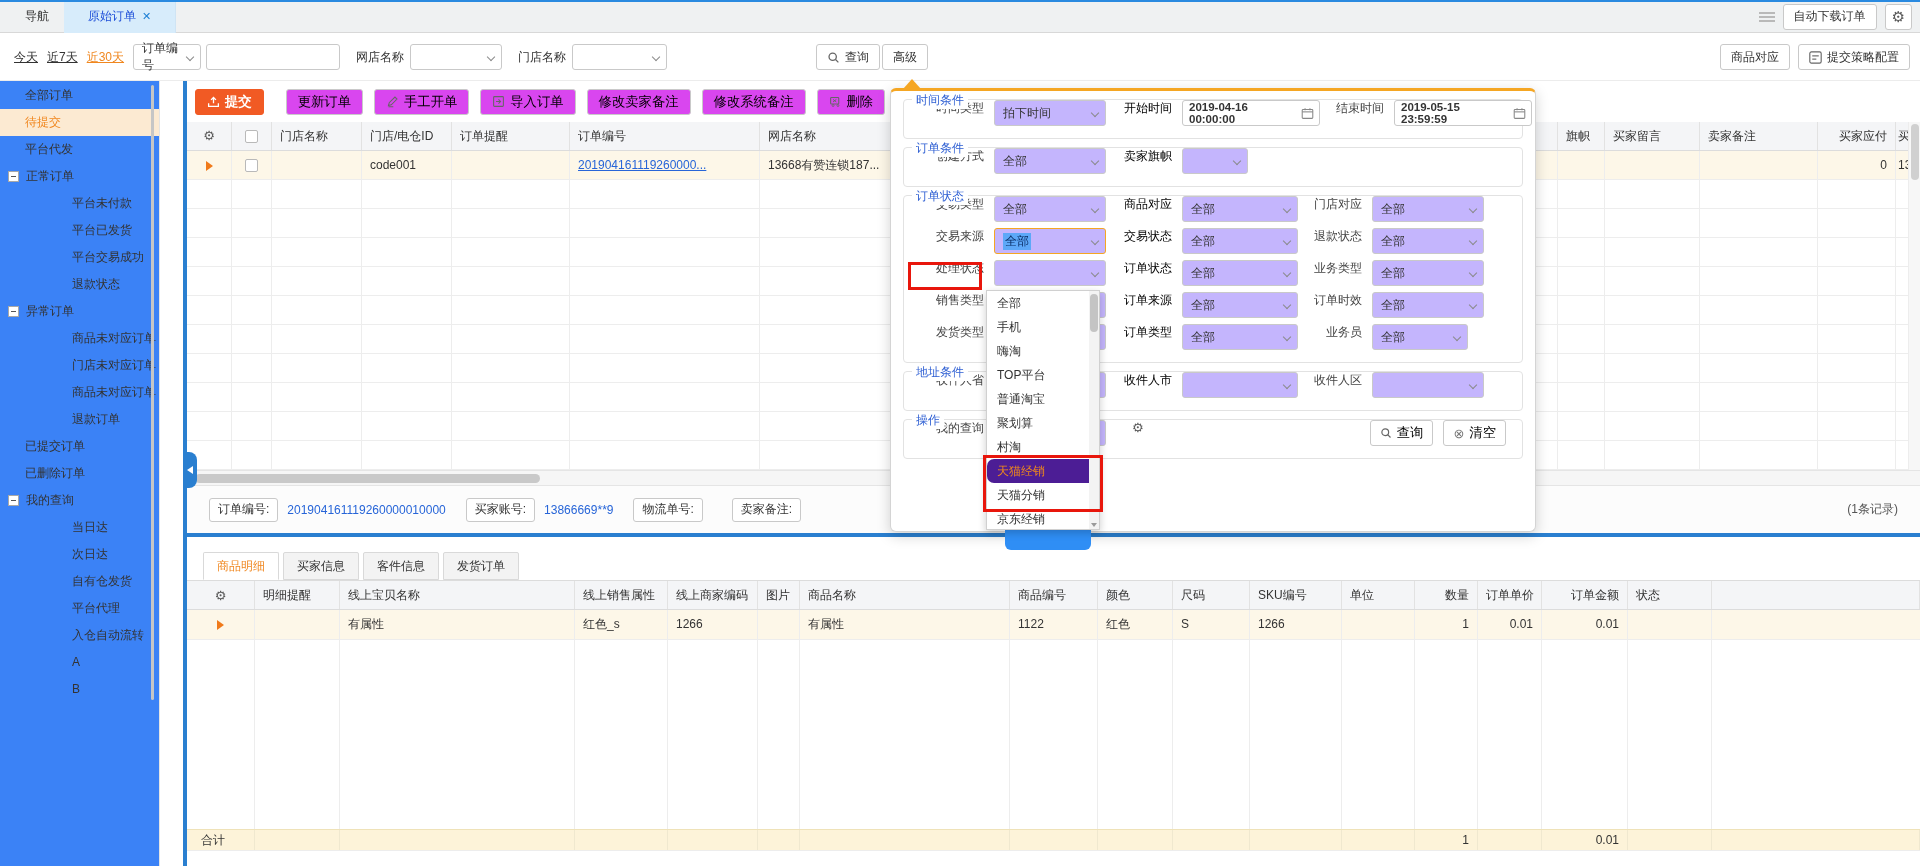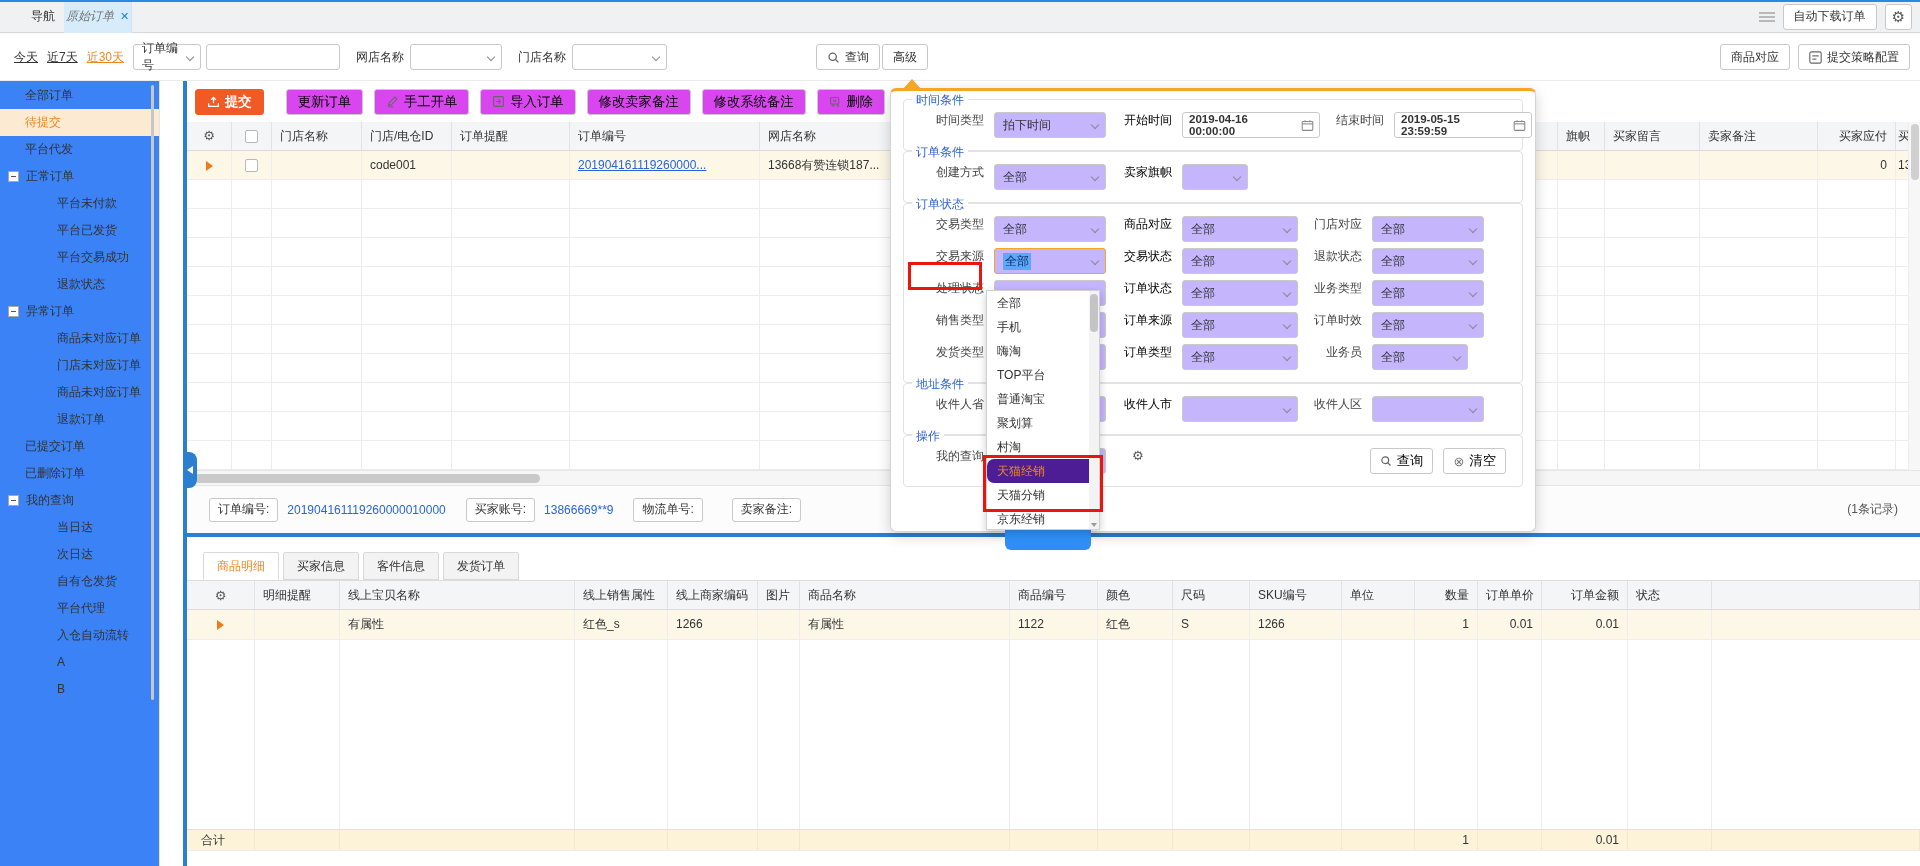--- a/index.html
+++ b/index.html
@@ -5,22 +5,22 @@
   * { margin:0; padding:0; box-sizing:border-box; }
   html,body { width:1920px; height:866px; }
   body { font-family:"Liberation Sans","DejaVu Sans",sans-serif; font-size:12px; color:#333; background:#fff; }
   .page { position:relative; width:1920px; height:866px; overflow:hidden; background:#fff; }
   .abs { position:absolute; }
 
   
   .topline { position:absolute; top:0; left:0; width:1920px; height:2px; background:#2a8ae0; z-index:4; }
   .tabbar { position:absolute; top:0; left:0; width:1920px; height:33px; background:#eff1f2; border-bottom:1px solid #d8d8d8; z-index:3; }
   .tab { position:absolute; top:0; height:33px; line-height:33px; text-align:center; cursor:pointer; }
-  .tab-nav { left:10px; width:67px; border-right:1px solid #dcdcdc; color:#333; }
-  .tab-active { left:64px; width:68px; background:#d7ecfb; color:#737373; border-right:1px solid #cfe4f4;font-style:italic; }
+  .tab-nav { left:4px; width:67px; border-right:1px solid #dcdcdc; color:#333; }
+  .tab-active { left:64px; width:112px; background:#d7ecfb; color:#1d4ed8; border-right:1px solid #cfe4f4; }
   .tab-close { margin-left:6px; color:#1b7fd4; font-weight:bold; }
   .tab-close::before { content:"✕"; font-size:11px; }
   .tabbar-right { position:absolute; right:8px; top:0; height:33px; display:flex; align-items:center; gap:8px; }
   .list-icon { width:16px; height:12px; position:relative; display:inline-block; }
   .list-icon i, .list-icon i::before, .list-icon i::after { position:absolute; left:0; width:16px; height:2px; background:#b9b9b9; content:""; display:block; }
   .list-icon i { top:5px; } .list-icon i::before { top:-4px; } .list-icon i::after { top:4px; }
   .btn { display:inline-flex; align-items:center; gap:5px; height:26px; padding:0 10px; background:#fff; border:1px solid #c9c9c9; border-radius:3px; color:#333; cursor:pointer; font-size:12px; }
   .gear::before { content:"⚙"; font-size:15px; color:#5a5a5a; }
   .gear-sm::before { content:"⚙"; font-size:13px; color:#5a5a5a; }
 
@@ -33,21 +33,21 @@
   .chev { position:absolute; right:7px; top:9px; width:6px; height:6px; border-right:1.5px solid #8a8a8a; border-bottom:1.5px solid #8a8a8a; transform:rotate(45deg); }
   .inp { height:26px; border:1px solid #c9c9c9; border-radius:3px; background:#fff; }
   .flabel { margin:0 6px 0 16px; color:#333; }
   .icon-search { width:13px; height:13px; flex:none; }
   .filter-right { position:absolute; right:10px; top:11px; display:flex; gap:8px; }
 
   
   .sidebar { position:absolute; top:81px; left:0; width:160px; bottom:0; background:#3b82f6; border-right:1px solid #e4e4e4; padding-top:1px; }
   .sb-item { height:27px; line-height:27px; padding-left:25px; color:#333; cursor:pointer; white-space:nowrap; }
   .sb-item.lvl0 { padding-left:26px; position:relative; }
-  .sb-item.lvl2 { padding-left:57px; }
+  .sb-item.lvl2 { padding-left:72px; }
   .sb-item.selected { background:#fcead2; color:#f0871f; }
   .tgl { position:absolute; left:8px; top:8px; width:11px; height:11px; border:1px solid #a8a8a8; background:#fff; }
   .tgl::before { content:""; position:absolute; left:2px; top:4px; width:5px; height:1px; background:#555; }
   .sb-scroll { position:absolute; top:4px; right:5px; width:3px; height:615px; background:#c6c6c6; border-radius:2px; }
   .splitter { position:absolute; top:81px; left:183px; width:4px; bottom:0; background:#2a7fd0; }
   .collapse-handle { position:absolute; left:183px; top:452px; width:14px; height:36px; background:#2a7fd0; border-radius:0 8px 8px 0; z-index:2; display:flex; align-items:center; justify-content:center; cursor:pointer; }
   .collapse-handle i { width:0; height:0; border-right:6px solid #fff; border-top:4px solid transparent; border-bottom:4px solid transparent; }
 
   
   .main { position:absolute; top:81px; left:187px; right:0; bottom:0; background:#fff; }
@@ -97,21 +97,21 @@
   .dc0{width:68px; text-align:center; padding:0;} .dc1{width:85px;} .dc2{width:235px;} .dc3{width:93px;} .dc4{width:90px;}
   .dc5{width:42px;} .dc6{width:210px;} .dc7{width:88px;} .dc8{width:75px;} .dc9{width:77px;} .dc10{width:92px;}
   .dc11{width:73px;} .dc12{width:63px; text-align:right;} .dc13{width:64px; text-align:right;} .dc14{width:86px; text-align:right;} .dc15{width:84px;} .dc16{width:208px; border-right:none;}
   .dempty { height:189px; border-bottom:none; }
   .dtotal { background:#fdf3d9; border-top:1px solid #efe2b8; height:22px; }
   .dtotal .dc { line-height:21px; border-right:1px solid #f0e8cf; }
 
   
   .adv-panel { position:absolute; left:890px; top:88px; width:646px; height:444px; background:#fff; border:1px solid #d4d4d4; border-top:3px solid #f5a623; border-radius:6px; box-shadow:0 4px 14px rgba(0,0,0,.18); z-index:10; padding:8px 12px; }
   .caret-up { position:absolute; top:-12px; left:12px; width:0; height:0; border-left:9px solid transparent; border-right:9px solid transparent; border-bottom:10px solid #f5a623; }
-  .pfs { position:relative; border:1px solid #e2e2e2; border-radius:4px; margin-bottom:0; padding:12px 8px 6px; }
+  .pfs { position:relative; border:1px solid #e2e2e2; border-radius:4px; margin-bottom:8px; padding:0 8px 6px; }
   .legend { position:absolute; top:-8px; left:8px; background:#fff; color:#2e5fd3; padding:0 4px; }
   .prow { display:flex; height:32px; padding-left:14px; }
   .plab { width:58px; text-align:right; margin-right:10px; color:#444; flex:none; }
   .plab2 { width:50px; text-align:right; margin:0 10px 0 16px; color:#000000; flex:none; }
   .plab3 { width:50px; text-align:right; margin:0 10px 0 14px; color:#444; flex:none; }
   .psel { position:relative; height:26px; border:1px solid #c9c9c9; border-radius:3px; background:#c4b5fd; display:flex; align-items:center; padding:0 18px 0 8px; flex:none; cursor:pointer; }
   .w112{width:112px;} .w116{width:116px;} .w66{width:66px;} .w96{width:96px;} .w138{width:138px;}
   .datebox { position:relative; height:26px; border:1px solid #c9c9c9; border-radius:3px; background:#fff; display:flex; align-items:center; padding:0 22px 0 6px; flex:none; font-weight:bold; font-size:11.5px; cursor:pointer; }
   .icon-cal { position:absolute; right:5px; top:6px; }
   .sel-open { border-color:#f5a623; }

